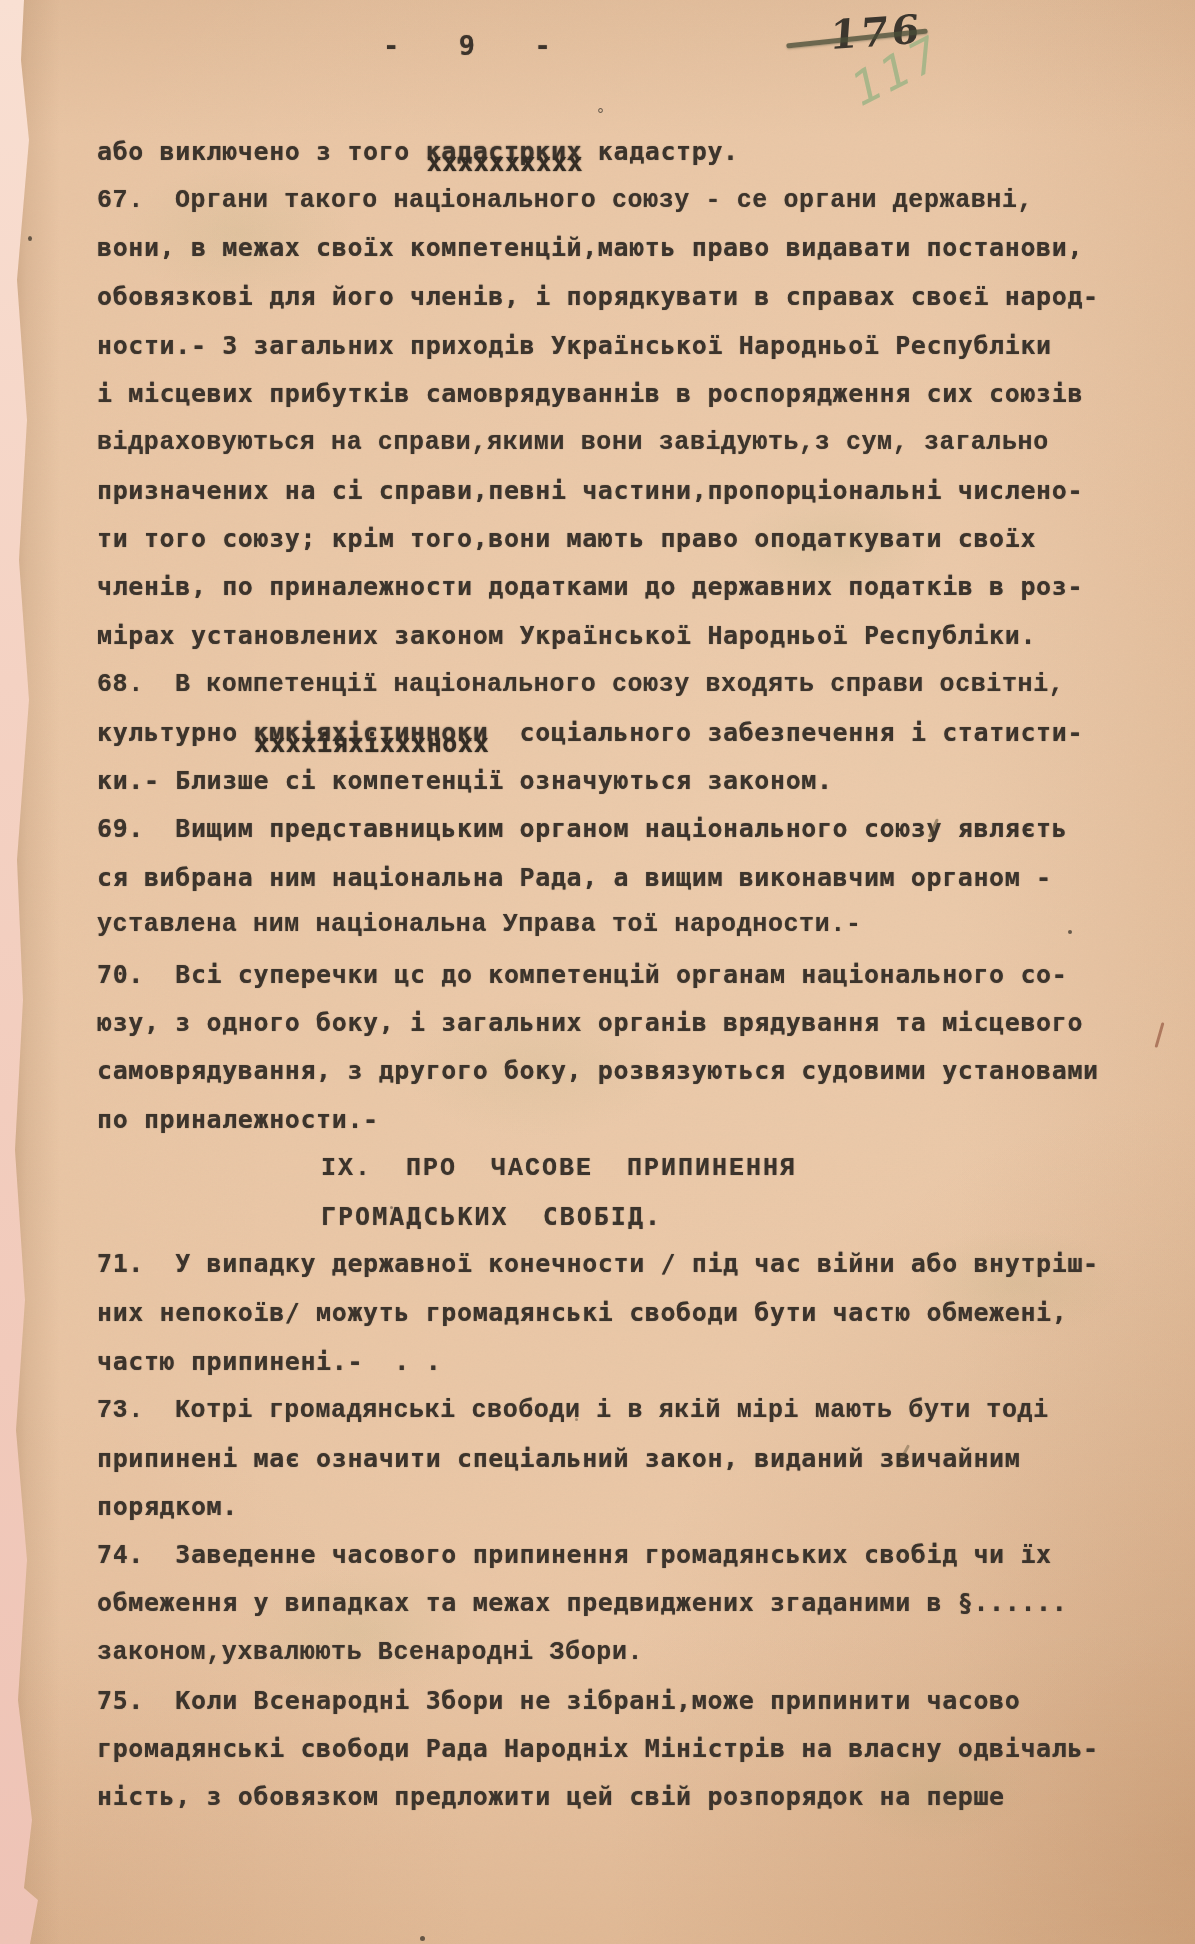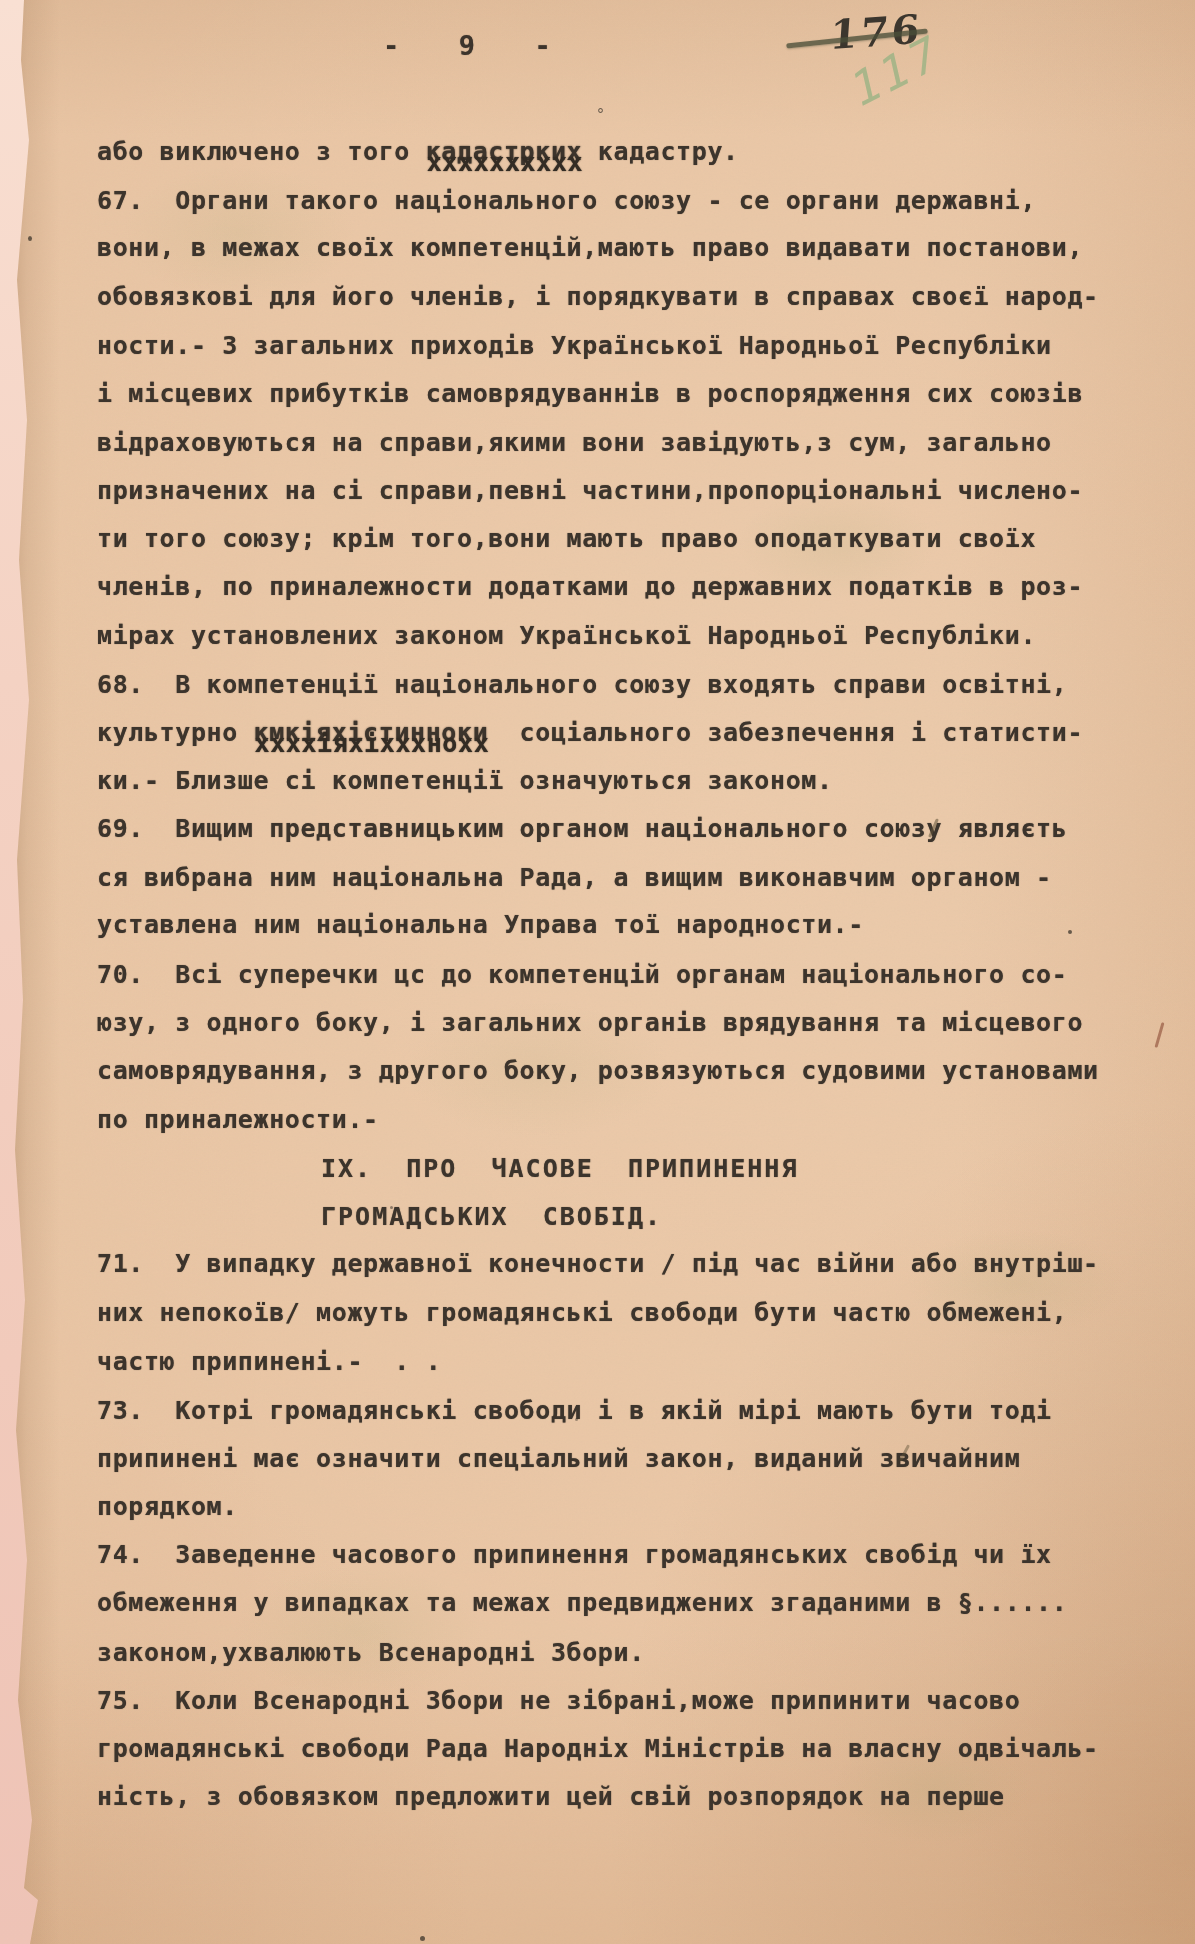--- a/index.html
+++ b/index.html
@@ -23,21 +23,21 @@
     radial-gradient(13% 4% at 85% 66%, rgba(142,156,96,.11), rgba(142,156,96,0) 70%),
     radial-gradient(15% 5% at 30% 84%, rgba(142,156,96,.10), rgba(142,156,96,0) 70%),
     radial-gradient(12% 4% at 78% 92%, rgba(142,156,96,.10), rgba(142,156,96,0) 70%);}
   .edge-shade{position:absolute;left:0;top:0;bottom:0;width:60px;
     background:linear-gradient(90deg, rgba(112,70,38,.30), rgba(112,70,38,.10) 45%, rgba(112,70,38,0));}
   .grain{position:absolute;inset:0;width:100%;height:100%;opacity:.5;}
   
   #text-block{position:absolute;left:72px;top:128px;right:30px;white-space:pre;margin-left:25px;}
   .line{height:48.4px;line-height:48.4px;font-size:25px;font-weight:700;letter-spacing:.6px;
     color:#3c342c;text-shadow:0 0 1px rgba(56,48,40,.65);}
-  .line:nth-child(5n+2){transform:translateY(1px);}
+  .line:nth-child(5n+2){transform:translateY(1px);font-family:Liberation Mono, monospace;}
   .line:nth-child(7n+3){transform:translateY(-1px);}
   .heading{padding-left:224px;letter-spacing:2px;}
   .struck{position:relative;text-shadow:0 0 1.6px rgba(40,34,28,.9);}
   .struck::after{content:attr(data-over);position:absolute;left:1px;top:2px;color:#332c24;text-shadow:0 0 1.4px rgba(40,34,28,.85);}
   
   .pagenum{position:absolute;left:383px;top:30px;font-size:27px;font-weight:700;letter-spacing:9px;
     color:#3c342c;text-shadow:0 0 1px rgba(56,48,40,.6);white-space:pre;}
   
   .folio-old{position:absolute;left:830px;top:8px;font-family:"DejaVu Serif","Liberation Serif",serif;
     font-size:40px;font-weight:700;color:#2e2b25;transform:rotate(-4deg) skewX(-8deg);opacity:.92;letter-spacing:3px;}

